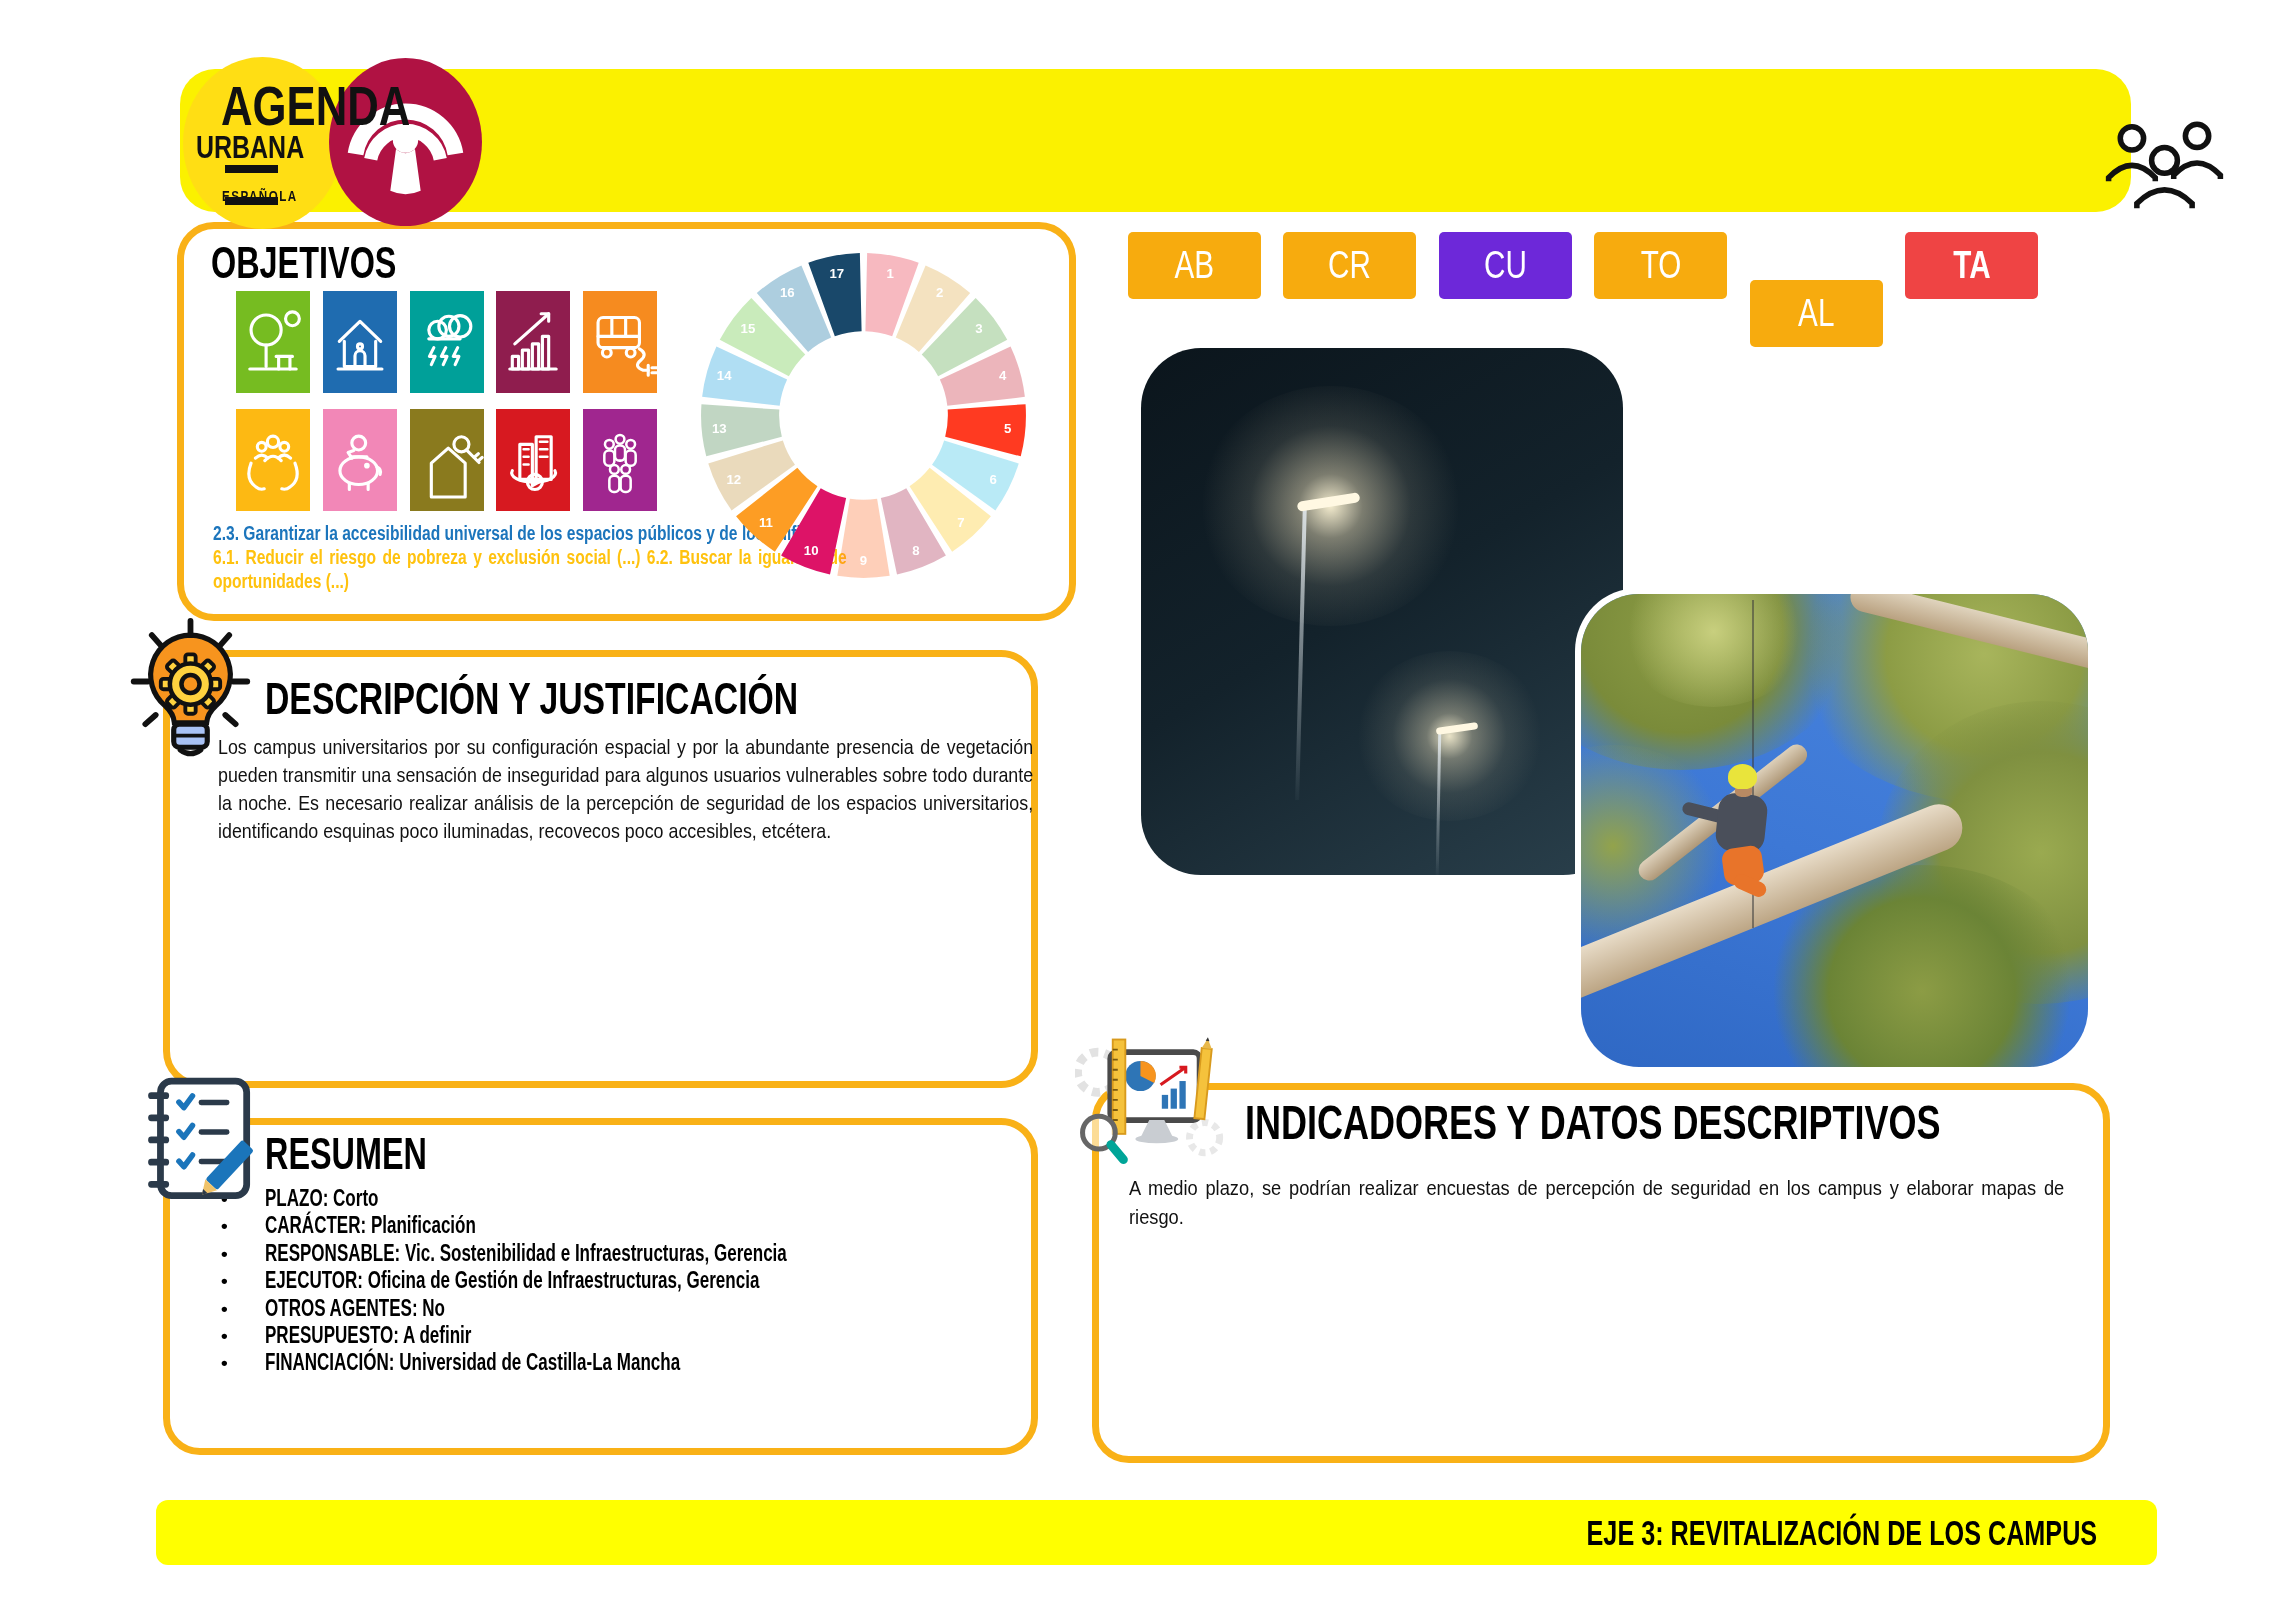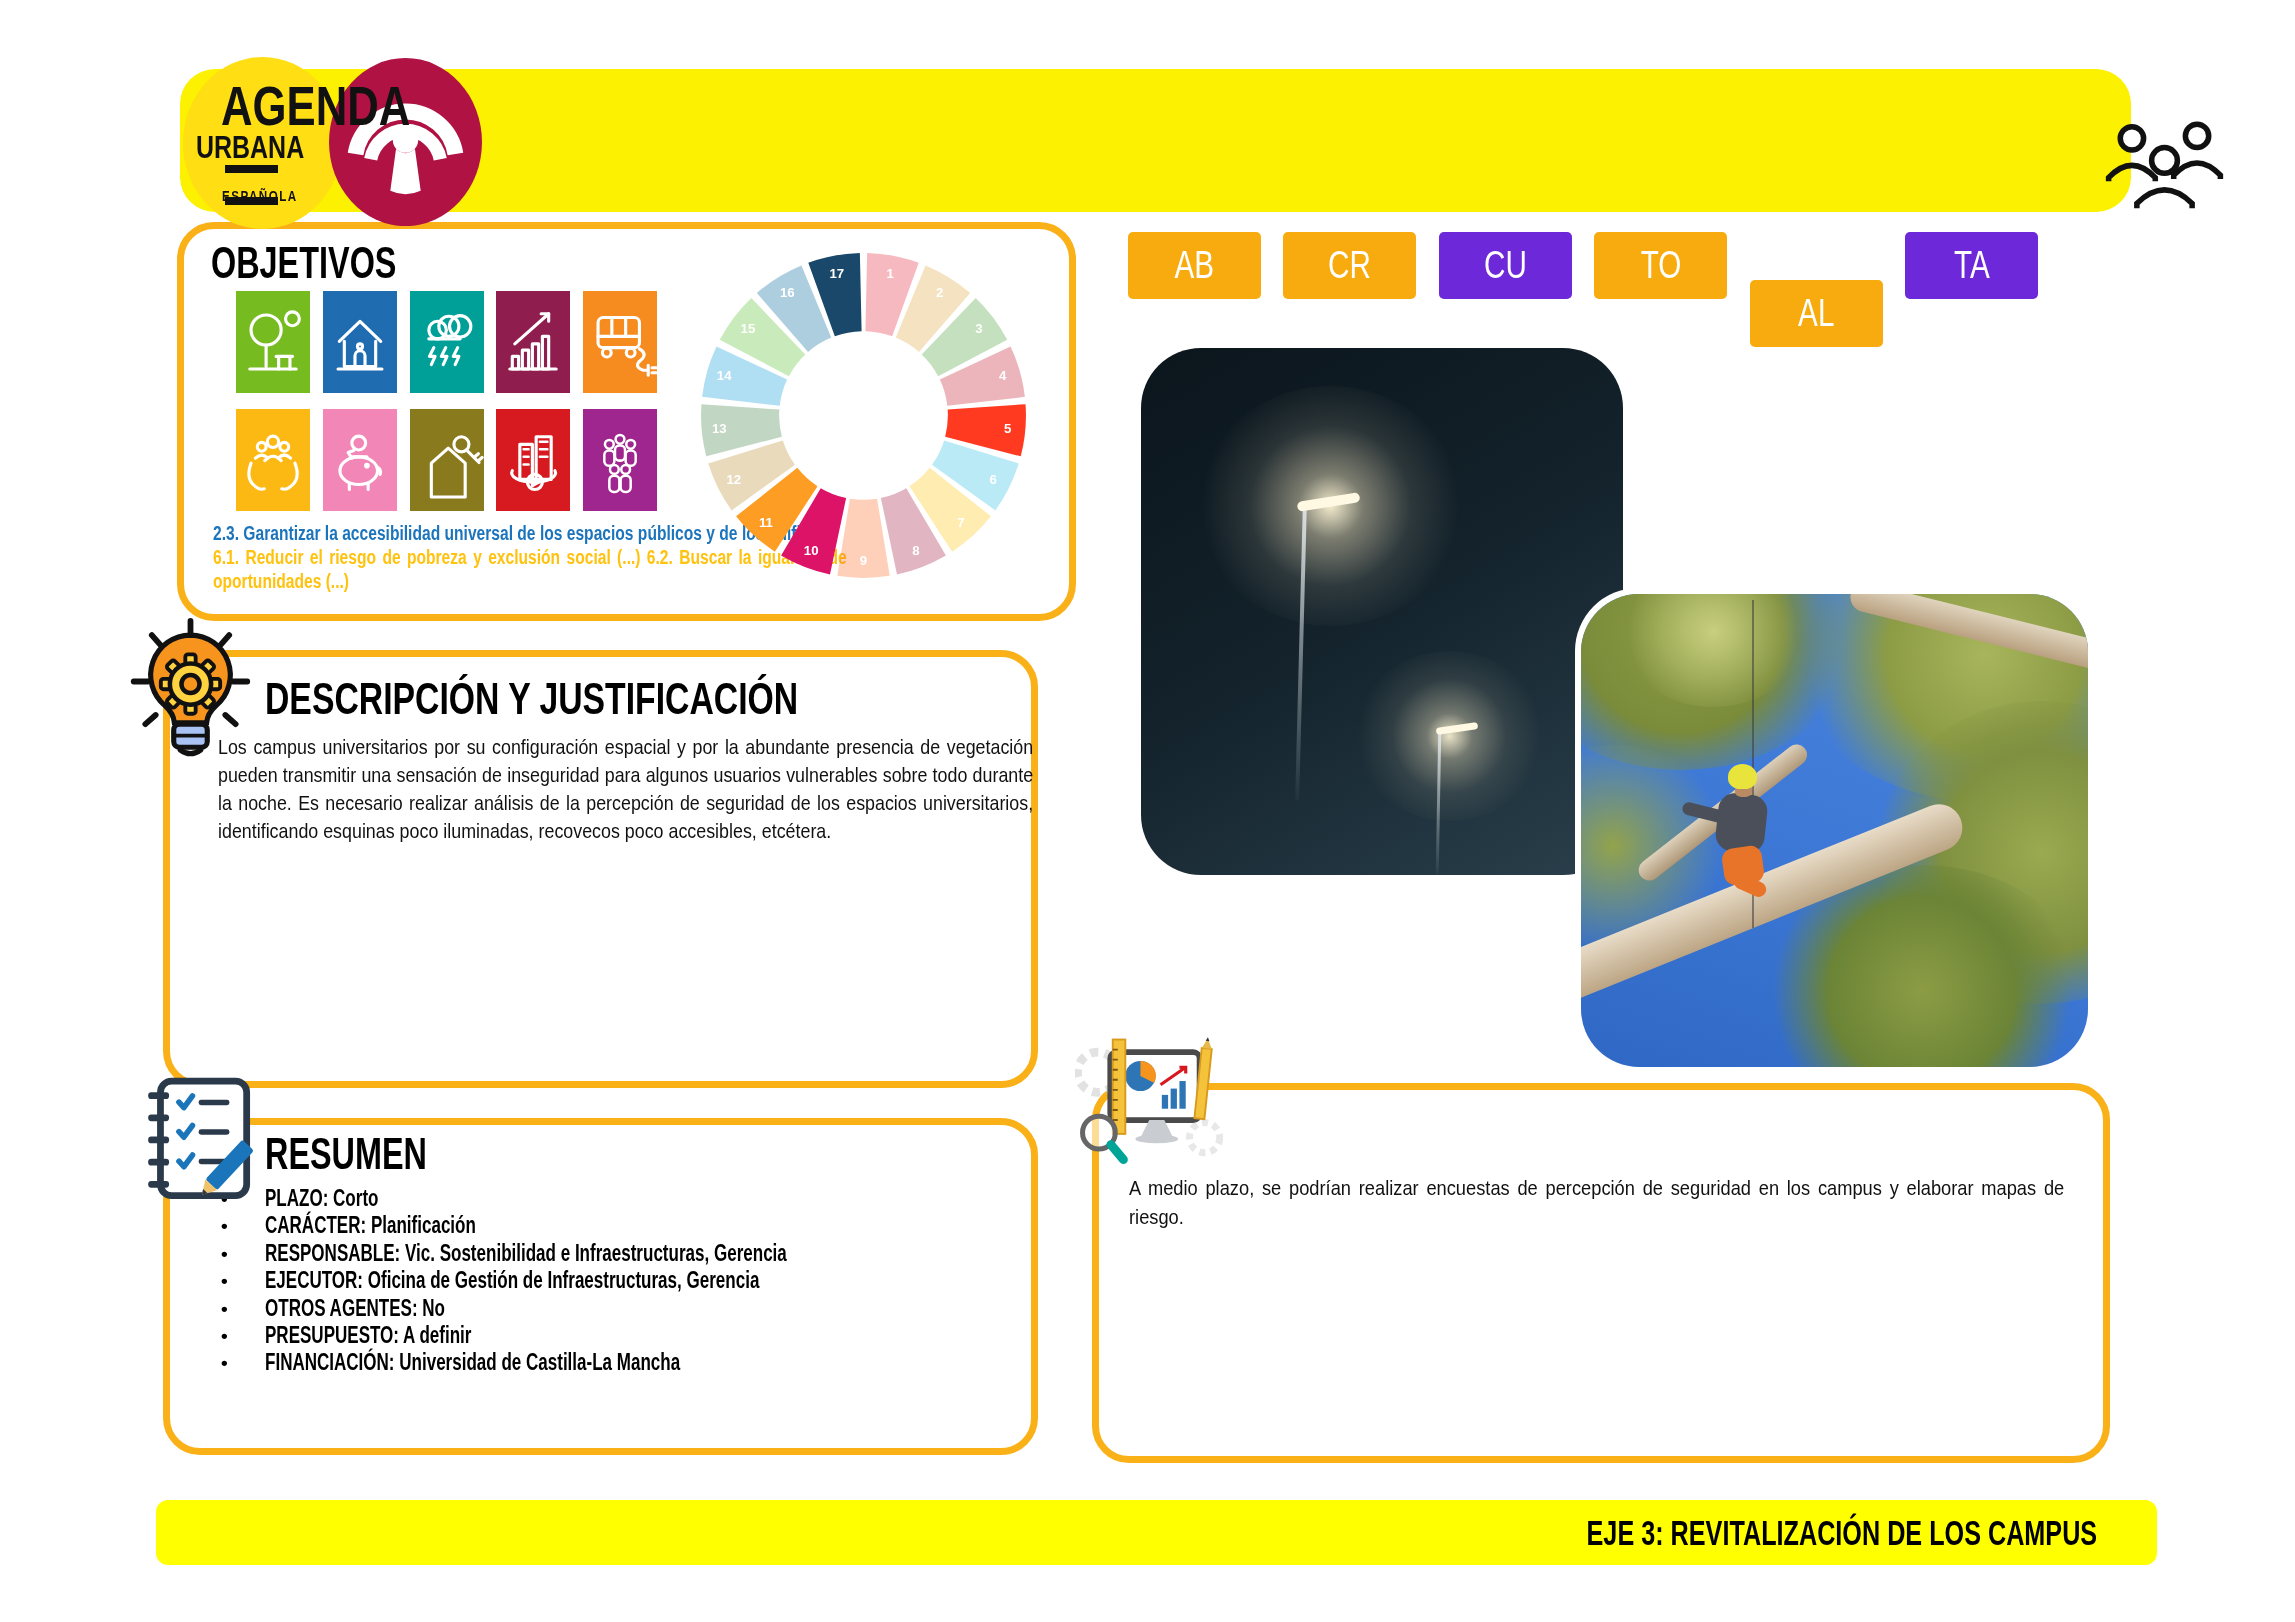--- a/index.html
+++ b/index.html
@@ -313,21 +313,21 @@
       </div>
     <div class="tag-btn" style="background: #6d28d9;">
         <span class="cx">CU</span>
       </div>
     <div class="tag-btn" style="background: rgb(247, 171, 14);">
         <span class="cx">TO</span>
       </div>
     <div class="tag-btn" style="background: rgb(247, 171, 14); margin-top: 48px;">
         <span class="cx">AL</span>
       </div>
-    <div class="tag-btn" style="background: #6d28d9;">
+    <div class="tag-btn" style="background: #ef4444; font-weight: bold;">
         <span class="cx">TA</span>
       </div>
   </div>
 
   <div id="photo-dark" class="abs">
     <div id="glow1" class="glow"></div>
     <div id="glow2" class="glow"></div>
     <div id="lamp1-pole" class="lamp-pole"></div>
     <div id="lamp1-head" class="lamp-head"></div>
     <div id="lamp2-pole" class="lamp-pole"></div>
@@ -472,20 +472,21 @@
       <path d="M60 20 h8 M60 36 h8 M60 52 h8 M60 68 h8 M60 84 h8 M60 100 h8 M60 116 h8 M60 132 h8" stroke="#7A5A10" stroke-width="3"></path>
       <g transform="rotate(6 204 70)">
         <rect x="196" y="18" width="16" height="112" fill="#F5C23C" stroke="#D89A1D" stroke-width="3"></rect>
         <path d="M196 18 h16 l-8 -16 z" fill="#E8B84B"></path>
           <path d="M201 6 l3 -6 3 6 z" fill="#333"></path>
       </g>
       <circle cx="38" cy="152" r="26" fill="rgba(255,255,255,.55)" stroke="#666" stroke-width="8"></circle>
       <path d="M57 171 l20 24" stroke="#00A598" stroke-width="14" stroke-linecap="round"></path>
     </svg>
   </div>
+  <div id="indicadores-title" class="sec-title"><span class="cx">INDICADORES Y DATOS DESCRIPTIVOS</span></div>
   <div id="indicadores-body" class="abs">A medio plazo, se podrían realizar encuestas de percepción de seguridad en los campus y elaborar mapas de riesgo.</div>
 
   <div id="footer-bar" class="abs">
     <span id="footer-text">EJE 3: REVITALIZACIÓN DE LOS CAMPUS</span>
   </div>
 
 </div>
 
 
 </body></html>

